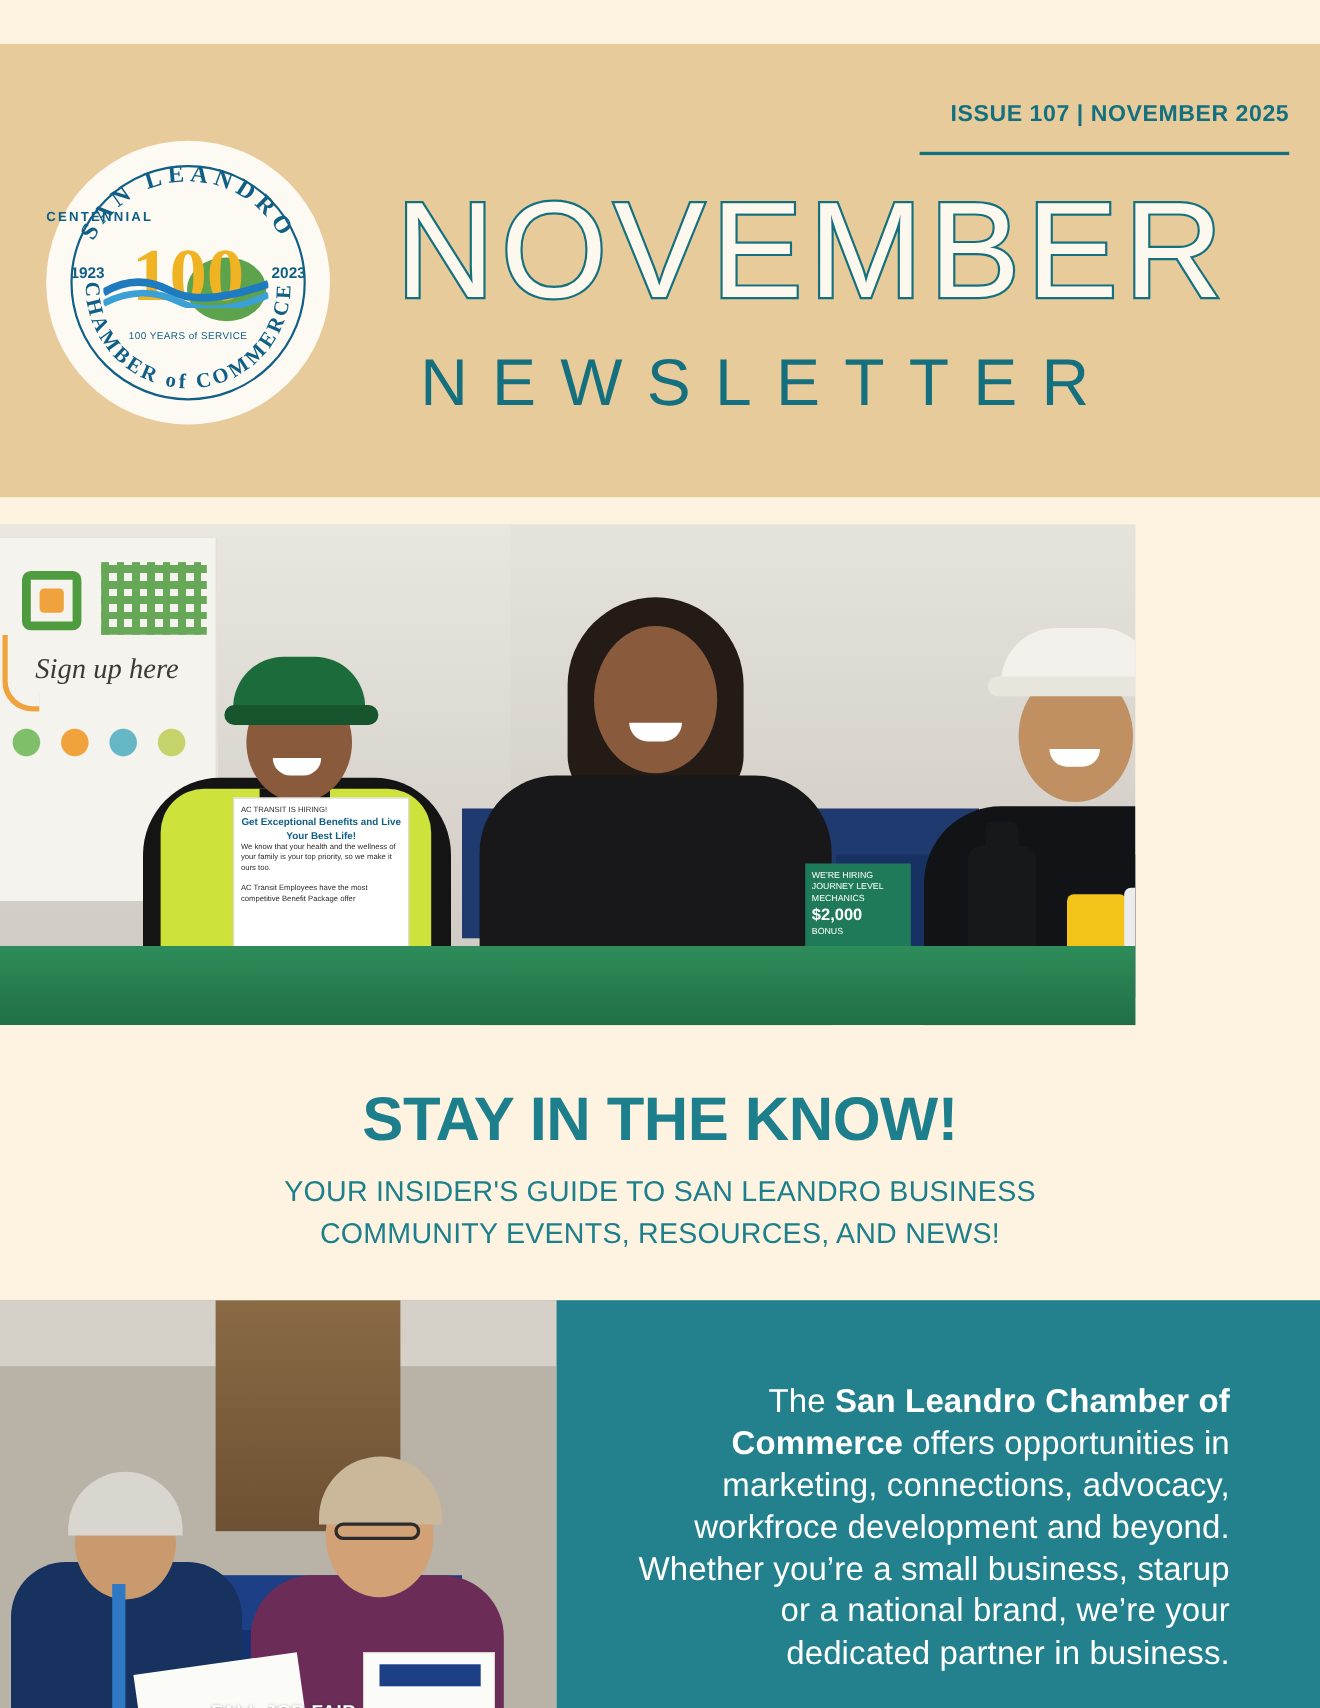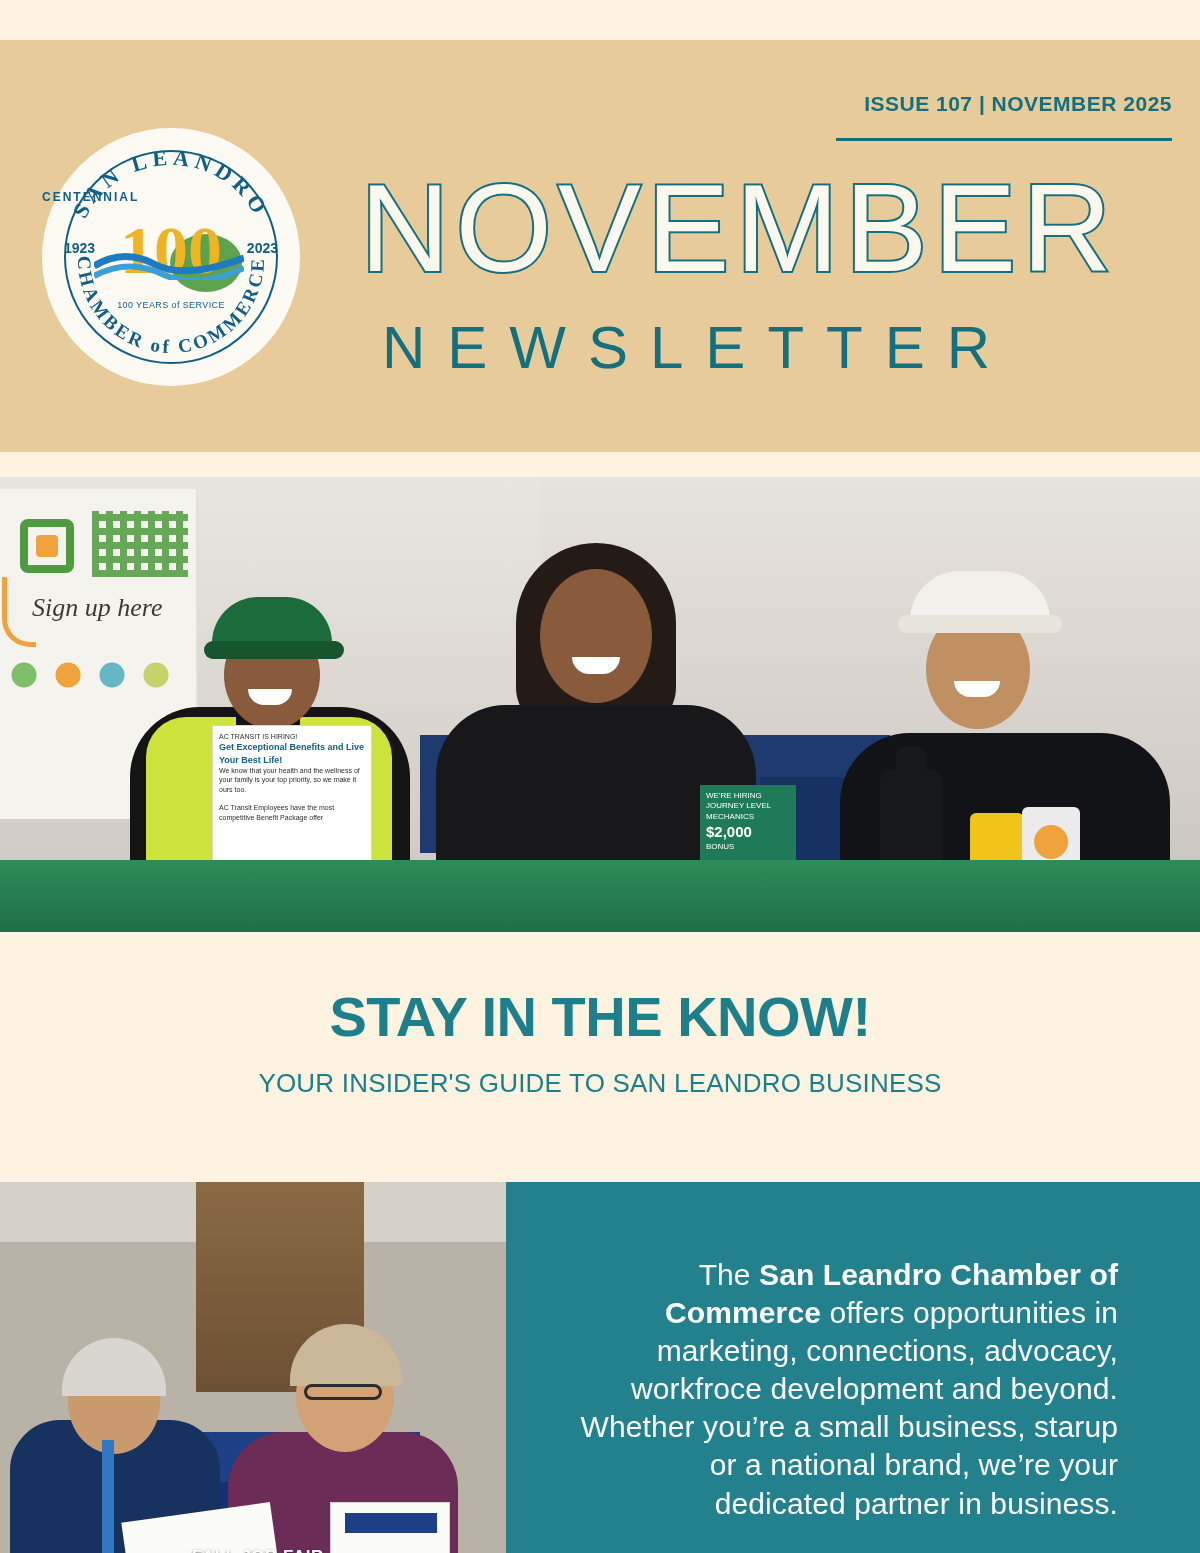--- a/index.html
+++ b/index.html
@@ -107,21 +107,21 @@
     font-weight: normal;
     letter-spacing: 22px;
     color: #14707f;
     line-height: 1;
   }
 
   
   .hero {
     position: absolute;
     left: 0; top: 437px;
-    width: 1200px; height: 455px;
+    width: 1032px; height: 455px;
     overflow: hidden;
     background: #cfcac2;
     padding-left: 12px;
   }
   .hero .wallL { position: absolute; left: 0; top: 0; width: 50%; height: 100%;
      background: linear-gradient(180deg,#e9e6e0 0%, #d8d4cd 60%, #cbc6bf 100%); }
   .hero .wallR { position: absolute; right: 0; top: 0; width: 55%; height: 100%;
      background: linear-gradient(180deg,#e6e2dc 0%, #d2cec7 70%, #c4bfb8 100%); }
   .hero .banner {
     position: absolute; left: 0; top: 12px; width: 198px; height: 330px;
@@ -208,23 +208,23 @@
      background:#f2c319; border-radius: 6px; }
   .hero .canC { position:absolute; left: 1022px; top: 330px; width: 58px; height: 104px;
      background:#ececec; border-radius: 6px; }
   .hero .canC:after{content:"";position:absolute;left:12px;top:18px;width:34px;height:34px;
      background:#f0a23c;border-radius:50%;}
   .hero .flyer {
     position:absolute; left: 212px; top: 248px; width: 160px; height: 148px;
     background:#ffffff; border:1px solid #d9d6d0; font-size: 7px; color:#2b2b2b;
     padding: 6px; line-height: 1.35; overflow:hidden;
   }
-  .hero .flyer b{ display:block; font-size:9px; color:#0f5f86; }
+  .hero .flyer b{ display:block; font-size:9px; color:#0f5f86;text-align:center; }
   .hero .greencard {
-    position:absolute; left: 700px; top: 308px; width: 96px; height: 86px;
+    position:absolute; left: 732px; top: 308px; width: 96px; height: 86px;
     background:#1f7a5a; color:#fff; font-size:8px; padding:6px; line-height:1.3;
   }
   .hero .greencard .big{ font-size:15px; font-weight:bold; }
 
   
   .know {
     position: absolute; left: 0; top: 892px; width: 1200px; height: 250px;
     background: #fdf3e0; text-align: center;
   }
   .know h1 {
@@ -390,20 +390,21 @@
     <div class="bottleA"></div>
     <div class="cupY"></div>
     <div class="canC"></div>
     <div class="table"></div>
   </div>
 
   <div class="know">
     <h1>STAY IN THE KNOW!</h1>
     <p>
       <span>YOUR INSIDER'S GUIDE TO SAN LEANDRO BUSINESS</span><br>
+      <span>COMMUNITY EVENTS, RESOURCES, AND NEWS!</span>
     </p>
   </div>
 
   <div class="bottom">
 
     <div class="photo2">
       <div class="wall"></div>
       <div class="roomtop"></div>
       <div class="door"></div>
       <div class="tbl"></div>

